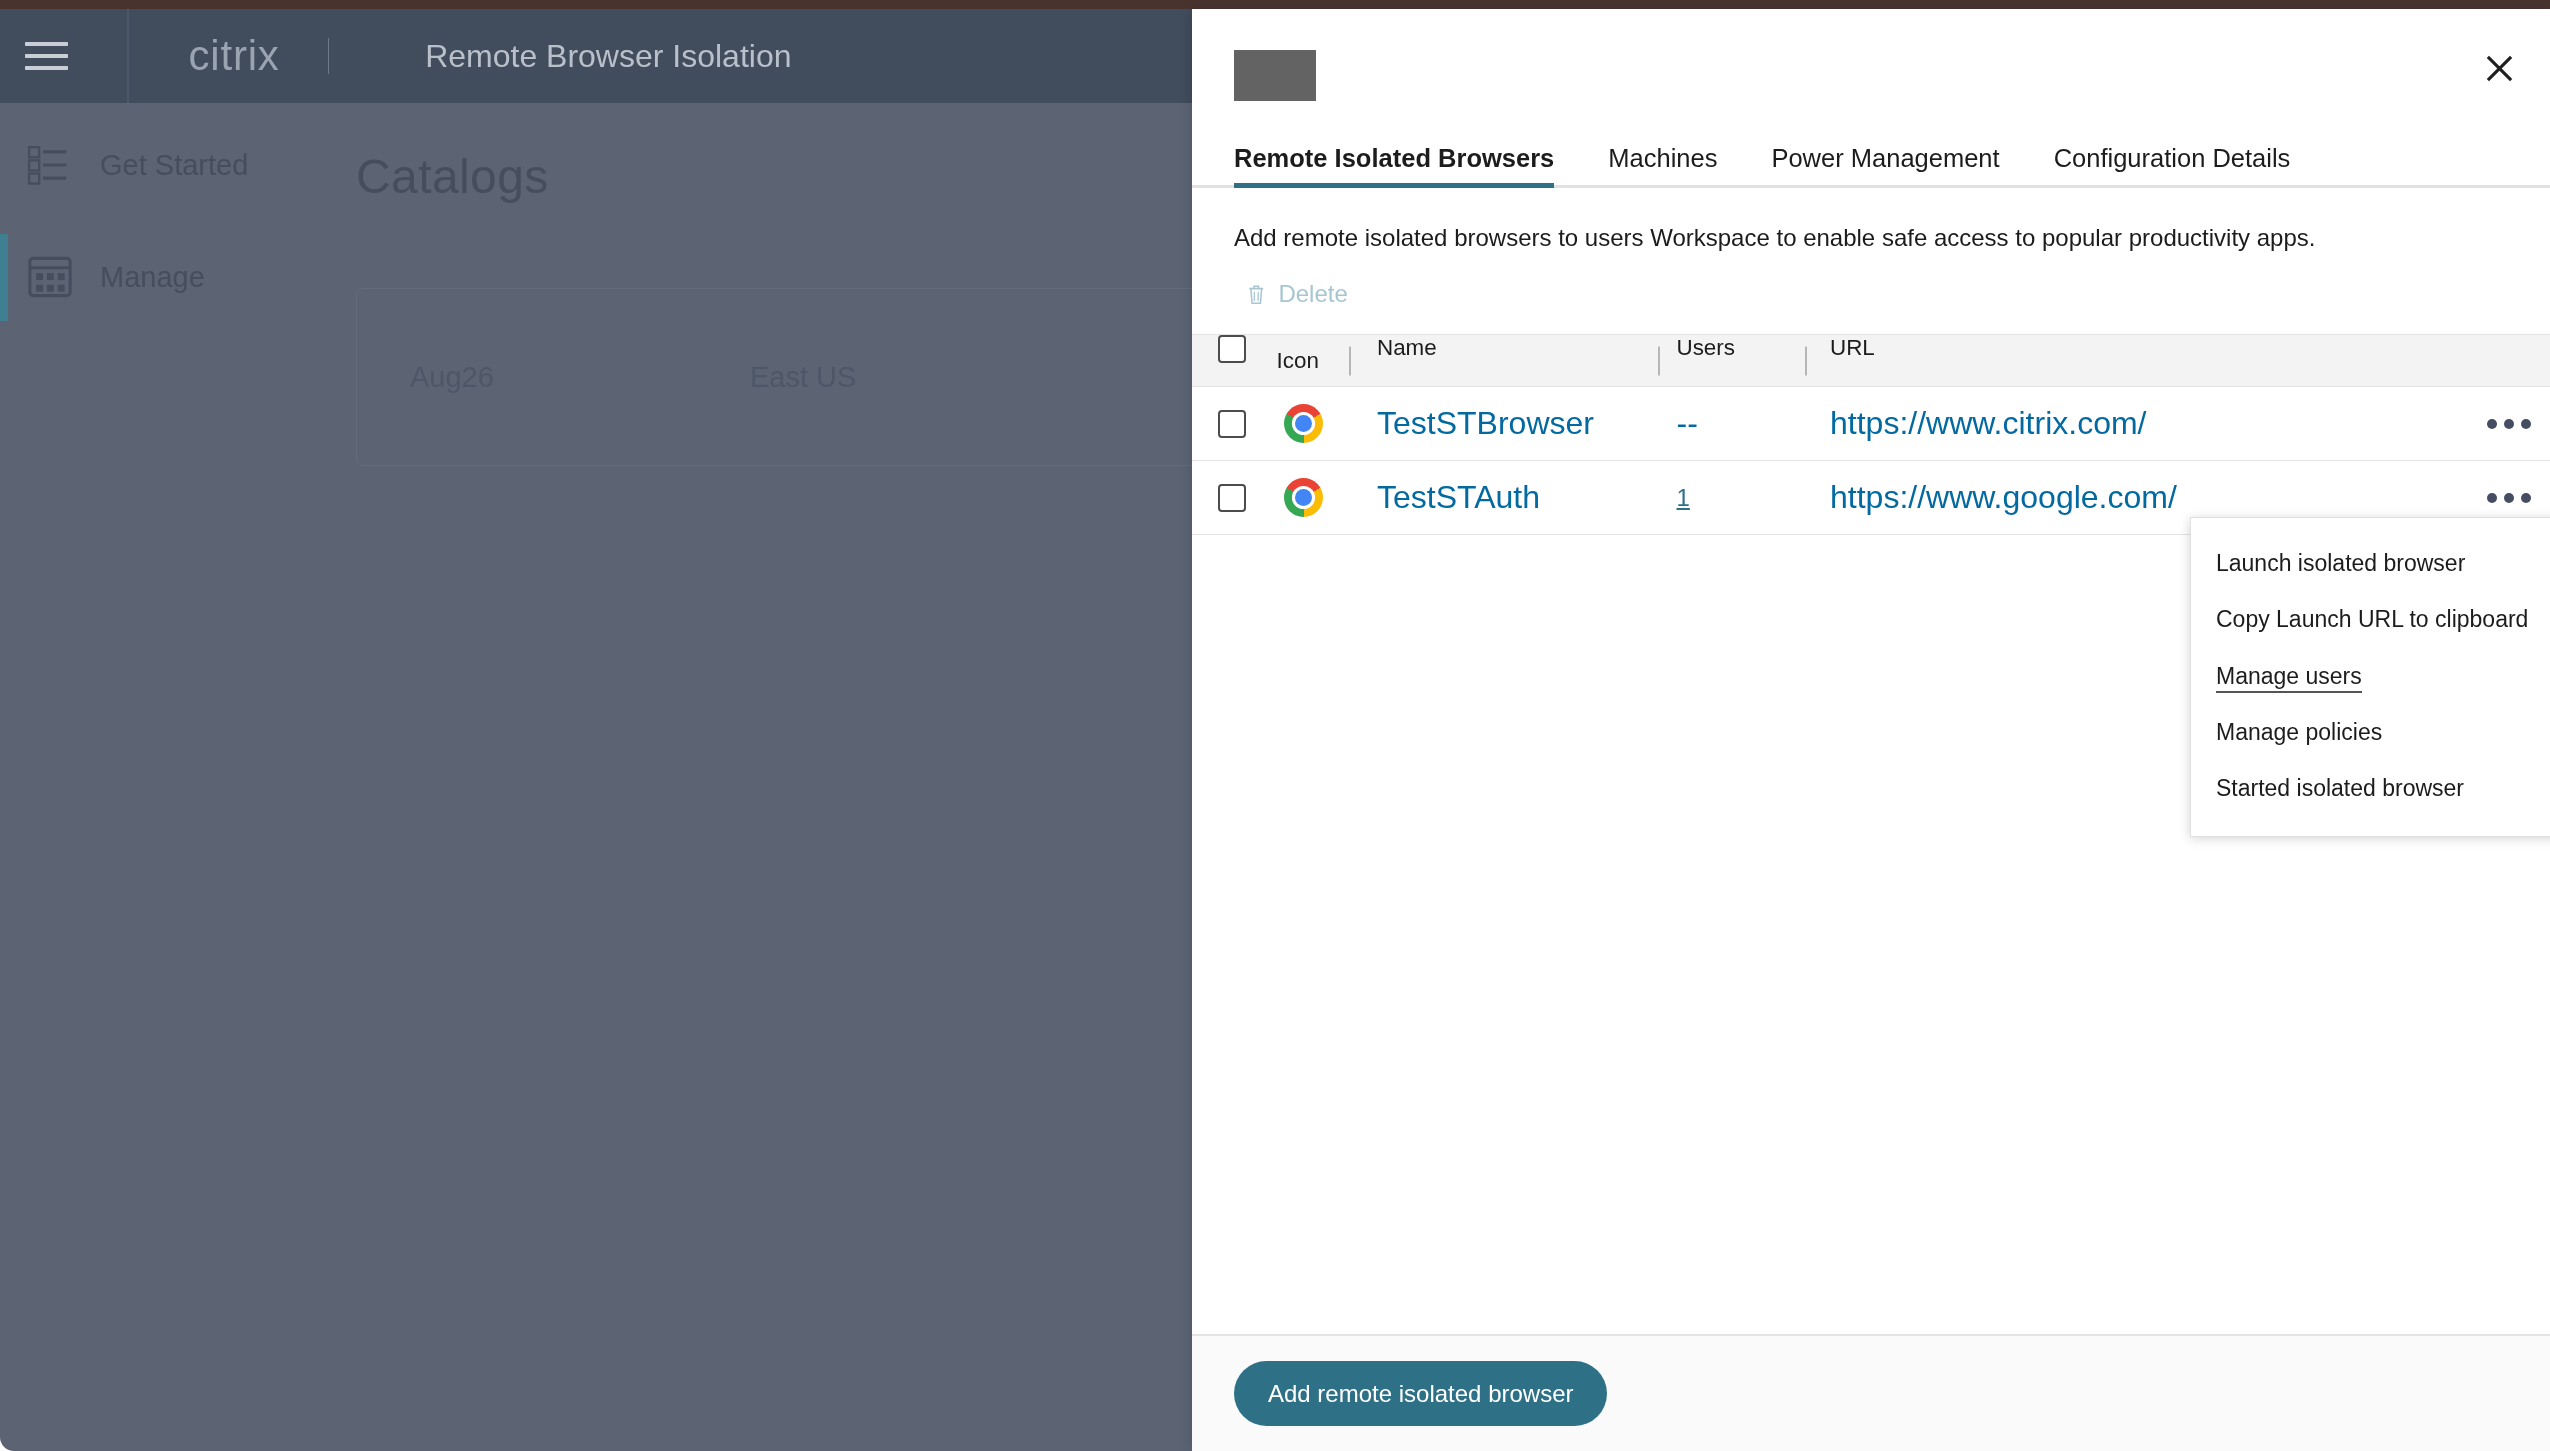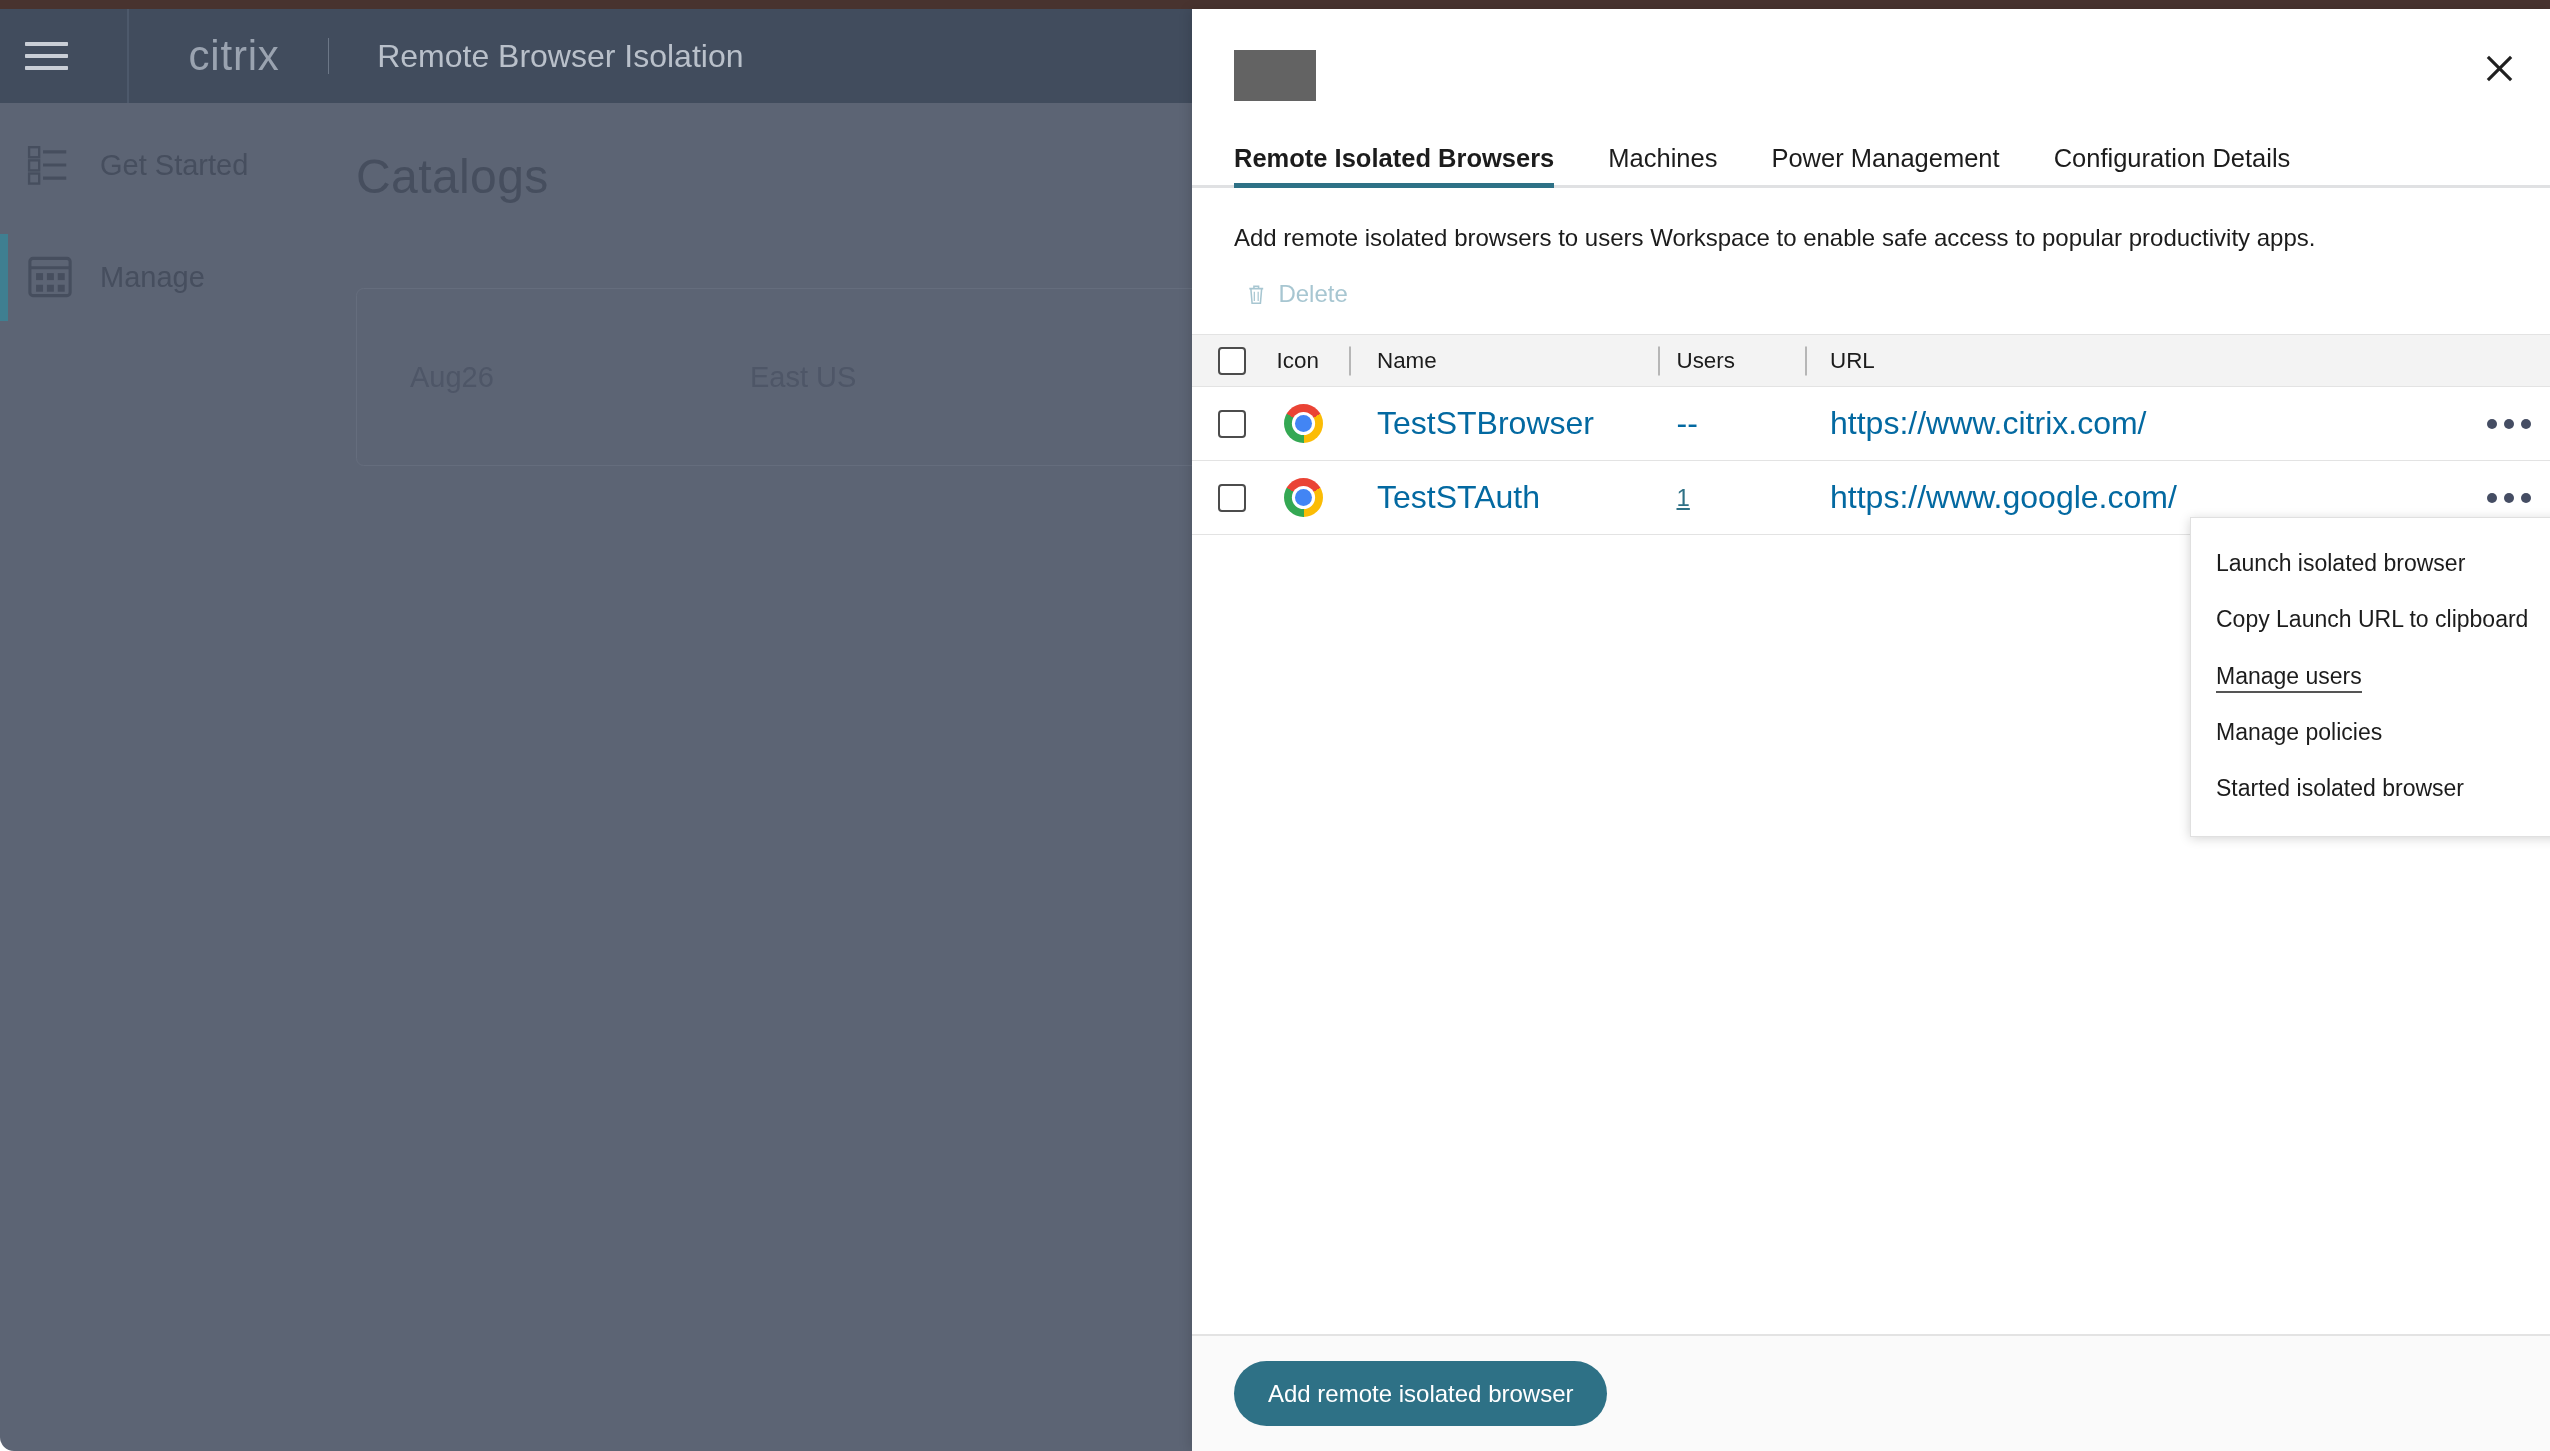--- a/index.html
+++ b/index.html
@@ -54,21 +54,21 @@
   .brand-logo {
     font-size: 42px; letter-spacing: 0.8px;
     color: #9aa3b0; font-weight: 300;
     font-family: "Liberation Sans", sans-serif;
   }
   .brand-sep {
     width: 1.5px; height: 36px; background: #6c7787;
     margin: 0 20px;
   }
   .brand-title {
-    font-size: 32px; color: #b9c0ca; font-weight: 400;
+    font-size: 32px; color: #b9c0ca; font-weight: 400; margin-left: 48px;
   }
 
   .bg-body {
     position: absolute; top: 94px; left: 0;
     width: 1192px; height: 1348px;
     background: #5c6474;
     display: flex;
   }
   .bg-sidebar {
     width: 317px; height: 100%;
@@ -158,21 +158,21 @@
     cursor: default;
   }
   .toolbar-action .ta-icon {
     width: 20px; height: 23px; margin-right: 12.4px;
     display: flex; align-items: center; justify-content: center;
   }
 
   
   .table-wrap { margin-top: 26px; flex: none; }
   .thead {
-    display: flex; align-items: center;
+    display: flex; 
     height: 53px; background: #f3f3f3;
     border-top: 1.5px solid #e3e3e3; border-bottom: 1.5px solid #e3e3e3;
   }
   .trow {
     display: flex; align-items: center;
     height: 74px; background: #ffffff;
     border-bottom: 1.5px solid #e3e3e3;
   }
   .col-check { width: 80px; flex: none; display: flex; justify-content: center; }
   .col-icon  { width: 77px; flex: none; display: flex; align-items: center; padding-left: 4.6px; }

